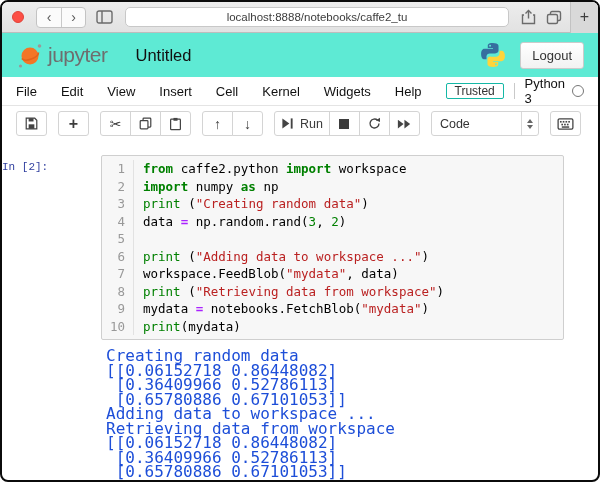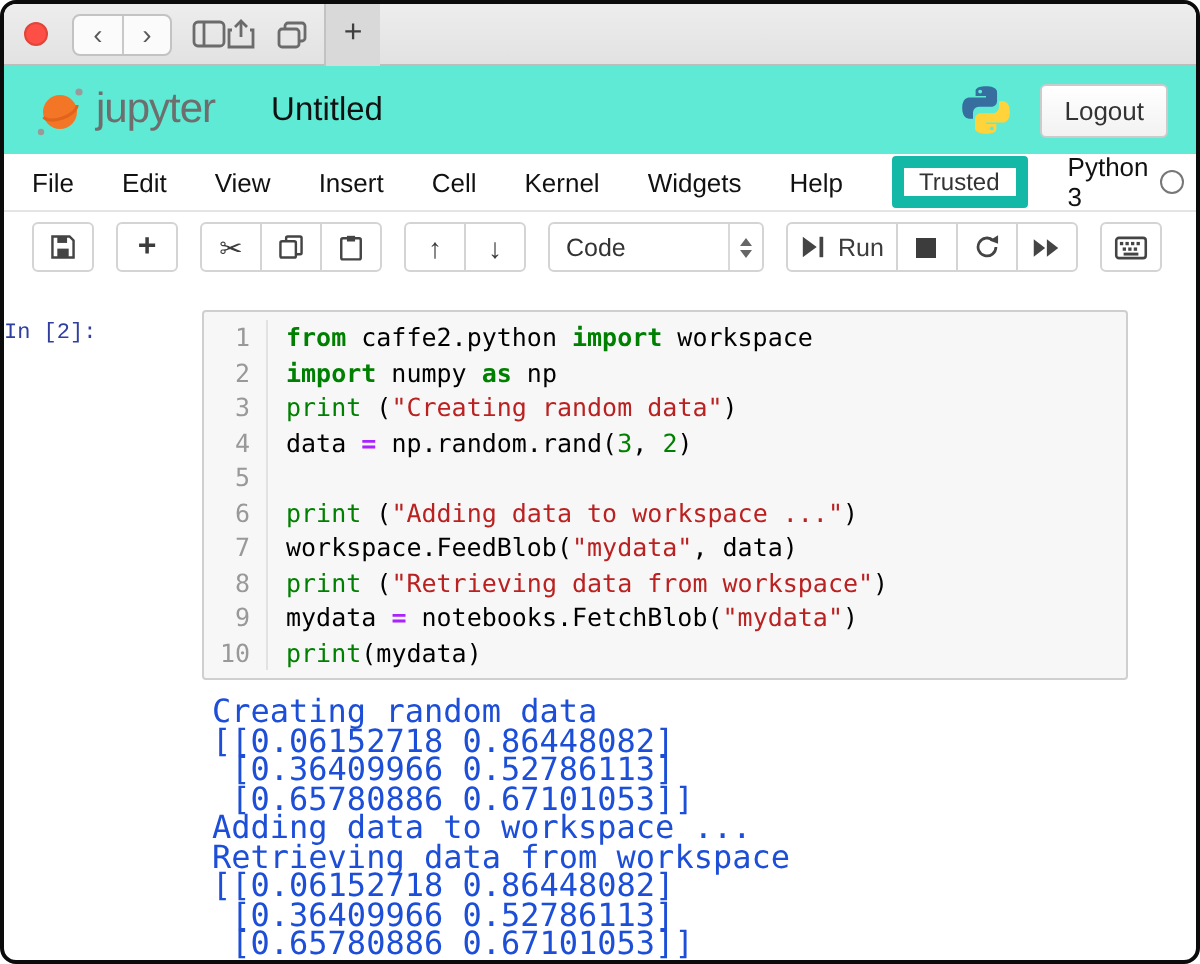--- a/index.html
+++ b/index.html
@@ -25,21 +25,21 @@
   .brand { font-size:21px; color:#6e6e6e; margin-left:3px; letter-spacing:-0.5px; }
   .title { font-size:16.5px; color:#111; margin-left:28px; }
   .hspacer { flex:1; }
   .logout { margin-left:14px; font-size:13px; color:#333; background:linear-gradient(#fff,#f2f2f2);
             border:1px solid #cbcbcb; border-radius:3px; padding:5px 11px; }
 
   
   .menubar { height:29px; display:flex; align-items:center; padding:0 14px; border-bottom:1px solid #e4e4e4; }
   .menu-items { display:flex; }
   .menu-item { font-size:13px; color:#111; margin-right:24px; cursor:default; }
-  .trusted { margin-left:auto; font-size:12px; color:#333; background:#fff; border:6px solid #14b8a6; border-radius:2px; padding:0 8px; }
+  .trusted { margin-left:auto; font-size:12px; color:#333; background:#fff; border:1px solid #14b8a6; border-radius:2px; padding:0 8px; }
   .vdiv { width:1px; height:16px; background:#c9c9c9; margin:0 10px; }
   .kernel { font-size:13px; color:#111; }
   .kcircle { width:12px; height:12px; border:1.5px solid #777; border-radius:50%; margin-left:6px; flex:0 0 auto; }
 
   
   .toolbar { display:flex; align-items:center; padding:5px 0 5px 14px; }
   .grp { display:flex; margin-right:11px; }
   .tb { height:25px; min-width:31px; display:flex; align-items:center; justify-content:center;
         background:#fff; border:1px solid #d4d4d4; border-radius:3px; color:#3c3c3c; font-size:13px; padding:0 6px; }
   .grp .tb + .tb { margin-left:-1px; border-radius:0; }
@@ -86,20 +86,23 @@
     <div class="navgrp">
       <button class="navbtn">‹</button>
       <button class="navbtn">›</button>
     </div>
     <span class="chromeic">
       <svg width="17" height="14" viewBox="0 0 17 14">
           <rect x="1" y="1" width="15" height="12" rx="2" fill="none" stroke="#6b6b6b" stroke-width="1.4"></rect>
           <line x1="6" y1="1" x2="6" y2="13" stroke="#6b6b6b" stroke-width="1.4"></line>
         </svg>
     </span>
+    <div class="urlbox">
+      <span>localhost:8888/notebooks/caffe2_tu</span>
+    </div>
     <span class="chromeic" style="margin-left:0;">
       <svg width="15" height="16" viewBox="0 0 15 16">
           <path d="M3 6h-1.5v8.5h12V6H12" fill="none" stroke="#6b6b6b" stroke-width="1.4"></path>
           <line x1="7.5" y1="1.5" x2="7.5" y2="9.5" stroke="#6b6b6b" stroke-width="1.4"></line>
           <path d="M4.5 4.5 L7.5 1.5 L10.5 4.5" fill="none" stroke="#6b6b6b" stroke-width="1.4"></path>
         </svg>
     </span>
     <span class="chromeic">
       <svg width="16" height="15" viewBox="0 0 16 15">
           <rect x="4.5" y="1.5" width="10" height="9" rx="1.5" fill="none" stroke="#6b6b6b" stroke-width="1.4"></rect>
@@ -173,57 +176,57 @@
             <rect x="2" y="2.5" width="12" height="13" rx="1" fill="none" stroke="#444" stroke-width="1.5"></rect>
             <rect x="5.5" y="1" width="5" height="3.5" fill="#444"></rect>
           </svg>
       </button>
     </div>
     <div class="grp">
       <button class="tb" style="font-size:14px;">↑</button>
       <button class="tb" style="font-size:14px;">↓</button>
     </div>
     <div class="grp">
+      <button class="tb">
+        <span>
+          <svg width="13" height="13" viewBox="0 0 14 14">
+              <polygon points="1.5,1.5 9,7 1.5,12.5" fill="#444"></polygon>
+              <rect x="10.5" y="1.5" width="2" height="11" fill="#444"></rect>
+            </svg>
+        </span>
+        <span class="runlbl">Run</span>
+      </button>
+      <button class="tb">
+          <span class="stopsq"></span>
+        </button>
+      <button class="tb">
+        <span>
+          <svg width="13" height="13" viewBox="0 0 16 16">
+              <path d="M13.5 8a5.5 5.5 0 1 1-1.7-4" fill="none" stroke="#444" stroke-width="1.7"></path>
+              <polygon points="14.8,0.8 14.8,6 9.6,4" fill="#444"></polygon>
+            </svg>
+        </span>
+      </button>
+      <button class="tb">
+        <span>
+          <svg width="14" height="12" viewBox="0 0 16 13">
+              <polygon points="1,1.5 7.5,6.5 1,11.5" fill="#444"></polygon>
+              <polygon points="8.5,1.5 15,6.5 8.5,11.5" fill="#444"></polygon>
+            </svg>
+        </span>
+      </button>
+    </div>
+    <div class="grp">
       <div class="select">
         <span class="val">Code</span>
         <span class="sel-arrows">
             <span class="tri-up"></span>
             <span class="tri-dn"></span>
           </span>
       </div>
-    </div>
-    <div class="grp">
-      <button class="tb">
-        <span>
-          <svg width="13" height="13" viewBox="0 0 14 14">
-              <polygon points="1.5,1.5 9,7 1.5,12.5" fill="#444"></polygon>
-              <rect x="10.5" y="1.5" width="2" height="11" fill="#444"></rect>
-            </svg>
-        </span>
-        <span class="runlbl">Run</span>
-      </button>
-      <button class="tb">
-          <span class="stopsq"></span>
-        </button>
-      <button class="tb">
-        <span>
-          <svg width="13" height="13" viewBox="0 0 16 16">
-              <path d="M13.5 8a5.5 5.5 0 1 1-1.7-4" fill="none" stroke="#444" stroke-width="1.7"></path>
-              <polygon points="14.8,0.8 14.8,6 9.6,4" fill="#444"></polygon>
-            </svg>
-        </span>
-      </button>
-      <button class="tb">
-        <span>
-          <svg width="14" height="12" viewBox="0 0 16 13">
-              <polygon points="1,1.5 7.5,6.5 1,11.5" fill="#444"></polygon>
-              <polygon points="8.5,1.5 15,6.5 8.5,11.5" fill="#444"></polygon>
-            </svg>
-        </span>
-      </button>
     </div>
     <div class="grp">
       <button class="tb">
         <span>
           <svg width="17" height="12" viewBox="0 0 18 13">
               <rect x="1" y="1" width="16" height="11" rx="1.5" fill="none" stroke="#444" stroke-width="1.4"></rect>
               <rect x="3" y="3.2" width="1.8" height="1.8" fill="#444"></rect>
               <rect x="6" y="3.2" width="1.8" height="1.8" fill="#444"></rect>
               <rect x="9" y="3.2" width="1.8" height="1.8" fill="#444"></rect>
               <rect x="12" y="3.2" width="1.8" height="1.8" fill="#444"></rect>

